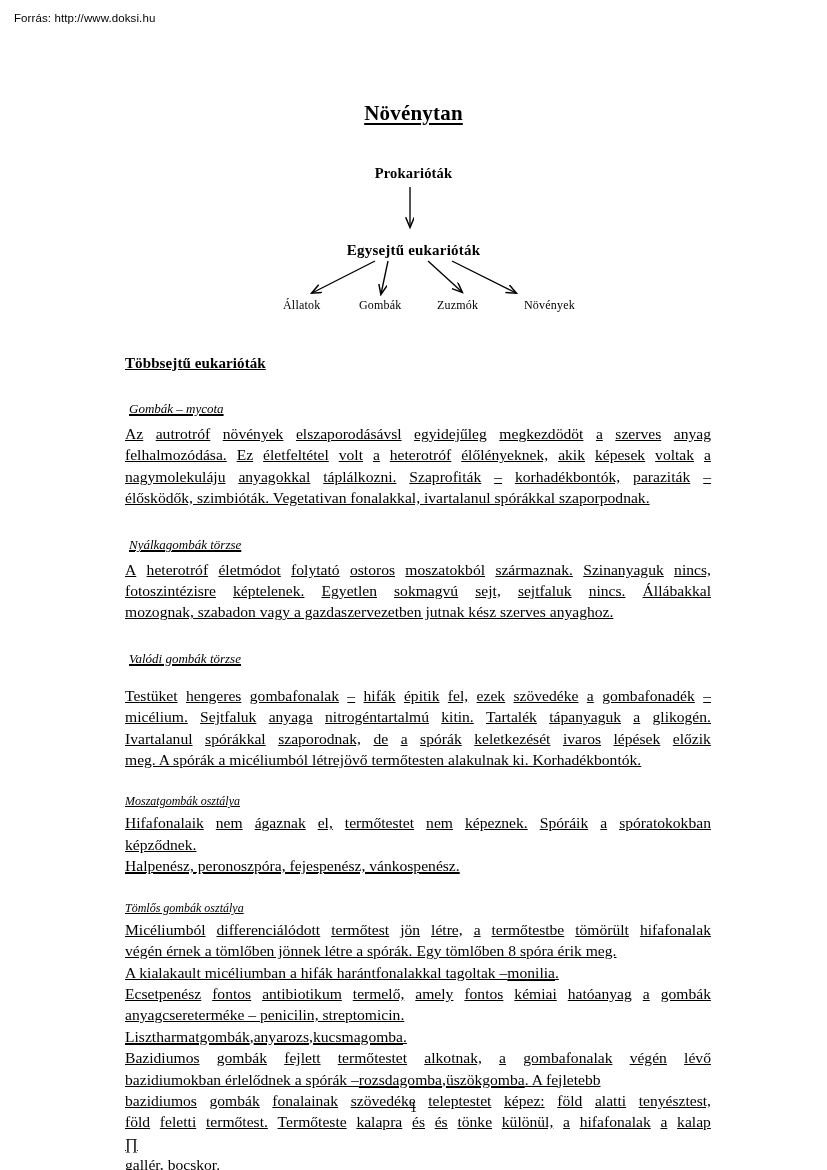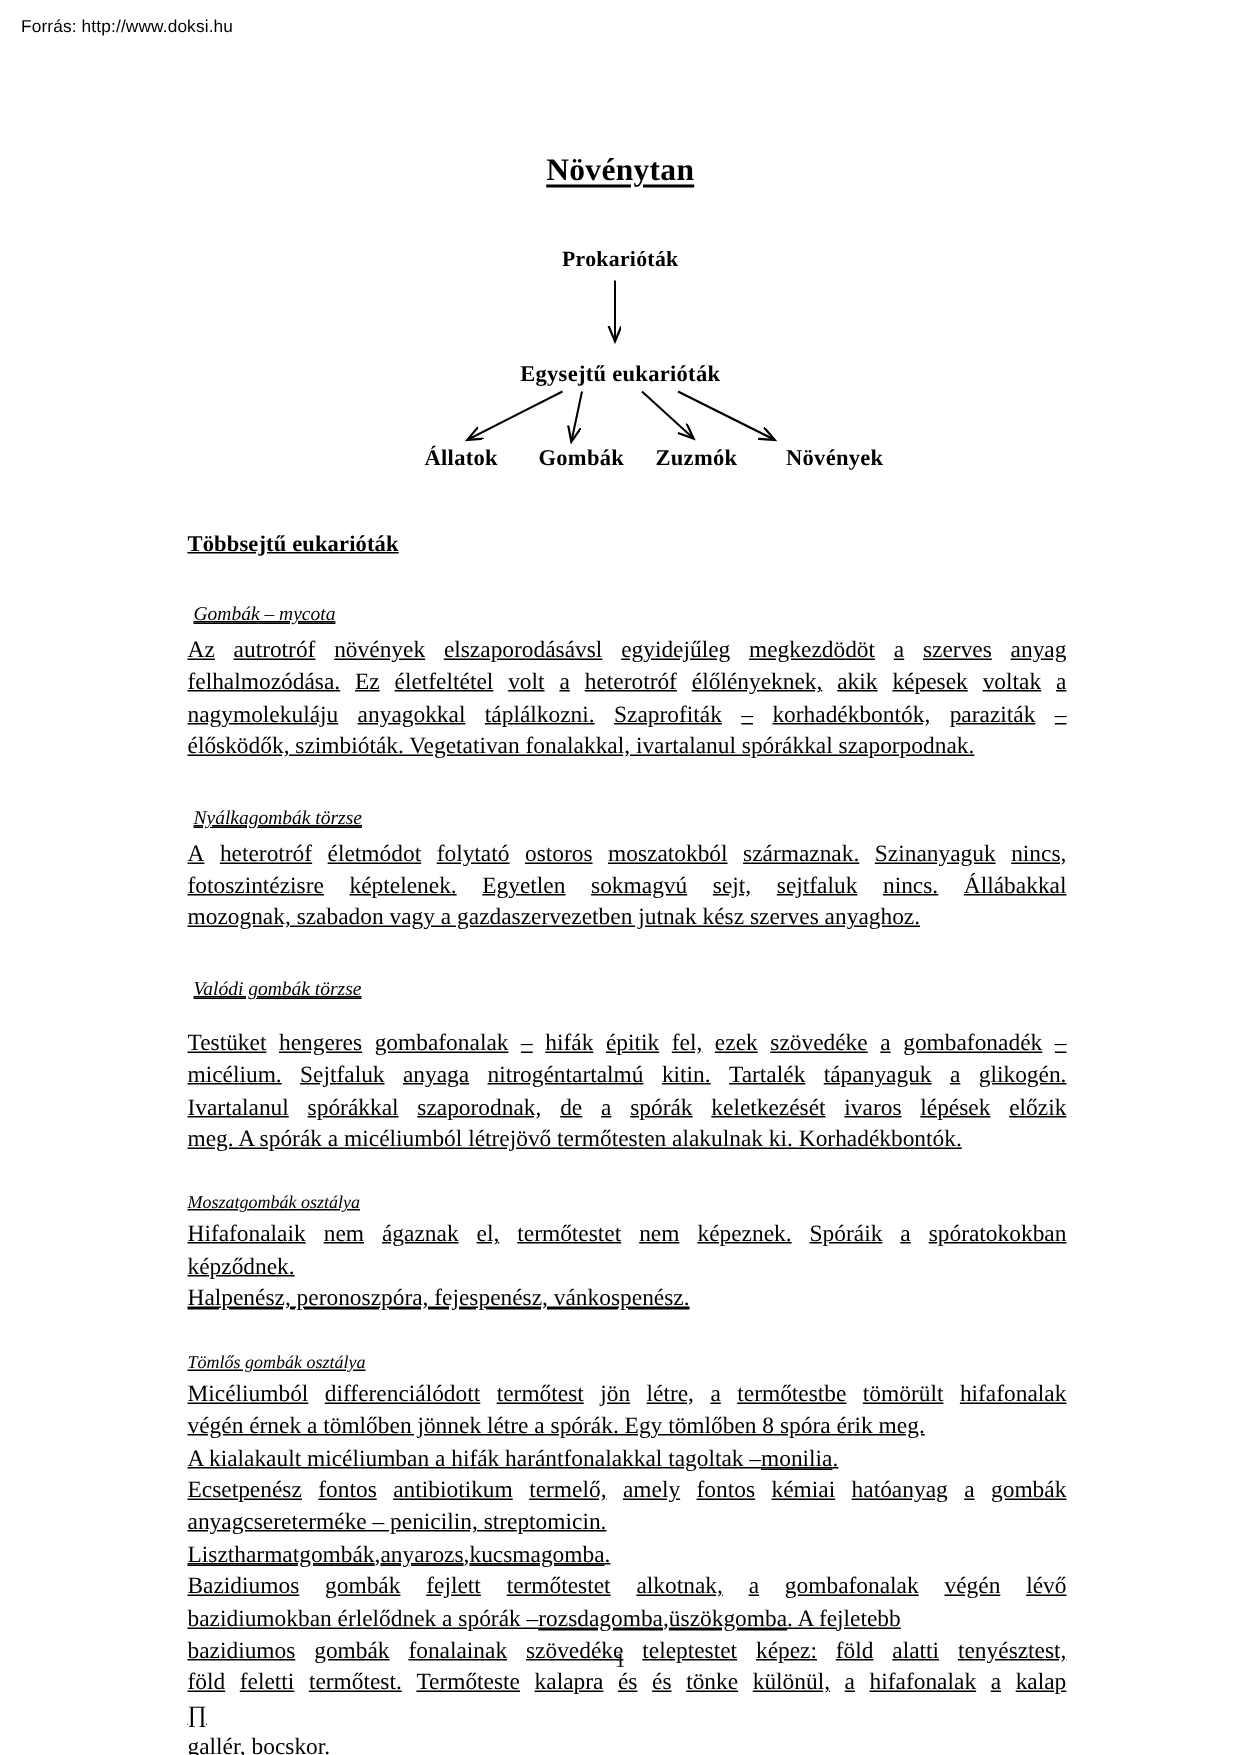--- a/index.html
+++ b/index.html
@@ -79,22 +79,22 @@
   }
   .dg-leaf-row {
     position: absolute;
     top: 143px;
     left: 0;
     width: 827px;
     height: 24px;
   }
   .dg-leaf {
     position: absolute;
-    font-size: 15px;
-    font-weight: bold;
+    font-size: 12px;
+    font-weight: normal;
     white-space: nowrap;
     letter-spacing: 0.2px;
   }
   .dg-leaf-0 { left: 283px; }
   .dg-leaf-1 { left: 359px; }
   .dg-leaf-2 { left: 437px; }
   .dg-leaf-3 { left: 524px; }
 
   .dg-svg {
     position: absolute;

